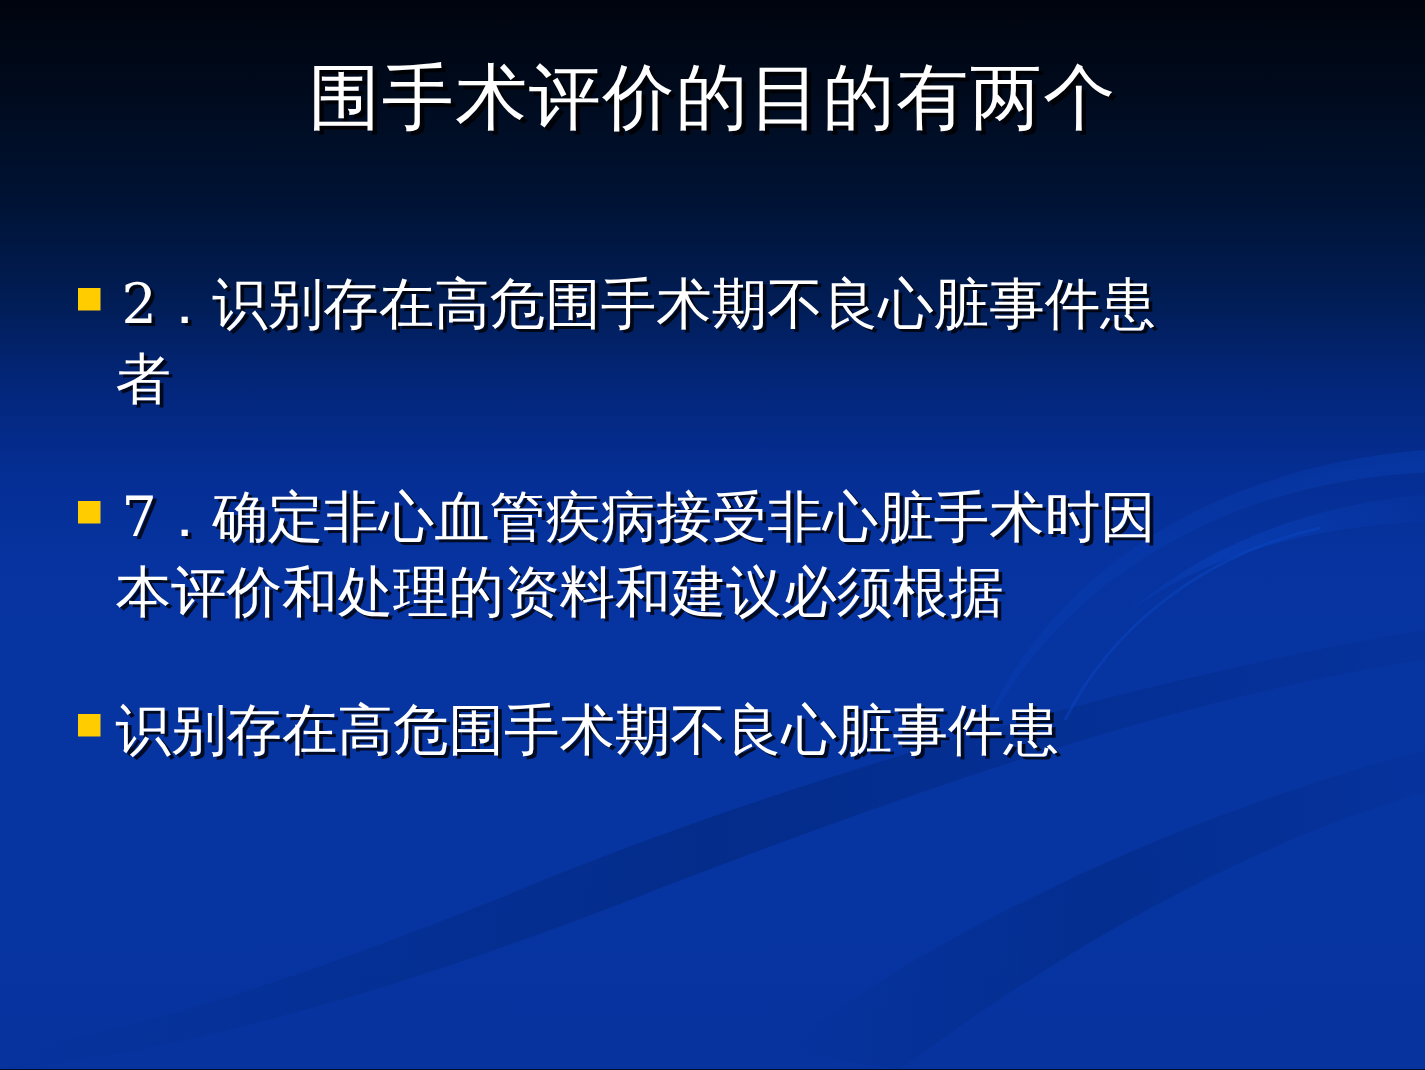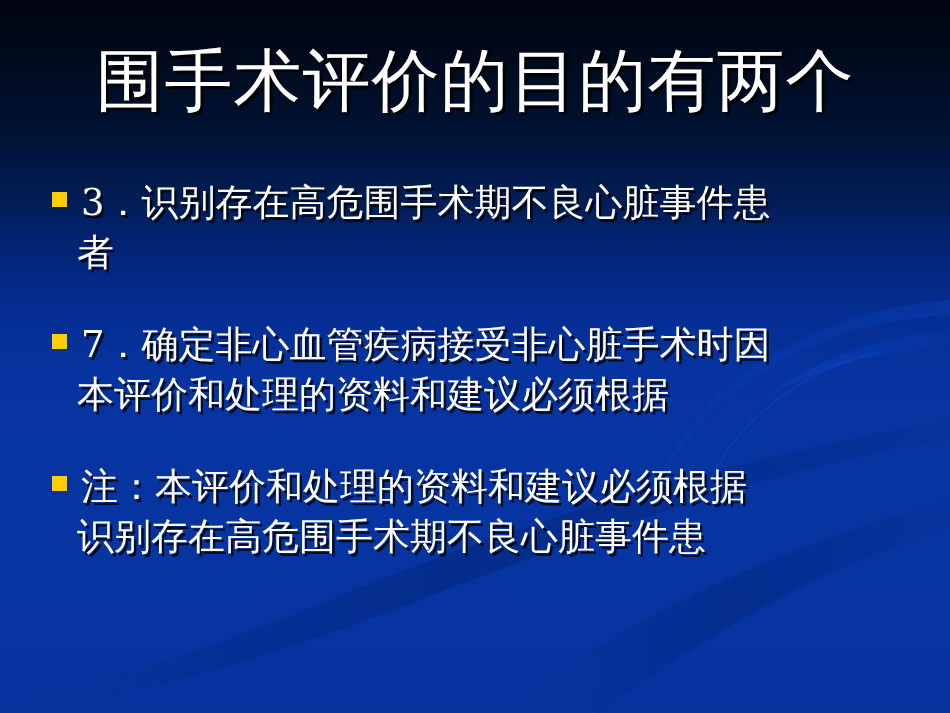--- a/index.html
+++ b/index.html
@@ -44,22 +44,22 @@
     position: absolute;
     left: 0;
     top: 44px;
     width: 950px;
     text-align: center;
   }
 
   .title-text {
     display: inline-block;
     color: #ffffff;
-    font-family: Liberation Sans, sans-serif;
-    font-size: 68px;
+    font-family: Liberation Mono, monospace;
+    font-size: 48px;
     line-height: 1.08;
     letter-spacing: 1px;
     white-space: nowrap;
     text-shadow: 3px 3px 0 rgba(0,0,0,0.80);
   }
 
   
   .body-block {
     position: absolute;
     left: 52px;
@@ -135,35 +135,34 @@
 
   <div class="title-block">
     <span class="title-text">围手术评价的目的有两个</span>
   </div>
 
   <div class="body-block">
 
     <div class="bullet-row">
       <span class="bullet-marker"></span>
       <div class="bullet-text">
-        <span class="ln">3．识别存在高危围手术期不良心脏事件患</span>
+        <span class="ln">2．识别存在高危围手术期不良心脏事件患</span>
         <span class="ln cont">者</span>
       </div>
     </div>
 
     <div class="bullet-row">
       <span class="bullet-marker"></span>
       <div class="bullet-text">
         <span class="ln">7．确定非心血管疾病接受非心脏手术时因</span>
         <span class="ln cont">本评价和处理的资料和建议必须根据</span>
       </div>
     </div>
 
     <div class="bullet-row">
       <span class="bullet-marker"></span>
       <div class="bullet-text">
-        <span class="ln">注：本评价和处理的资料和建议必须根据</span>
         <span class="ln cont">识别存在高危围手术期不良心脏事件患</span>
       </div>
     </div>
 
   </div>
 </div>
 
 </body></html>

